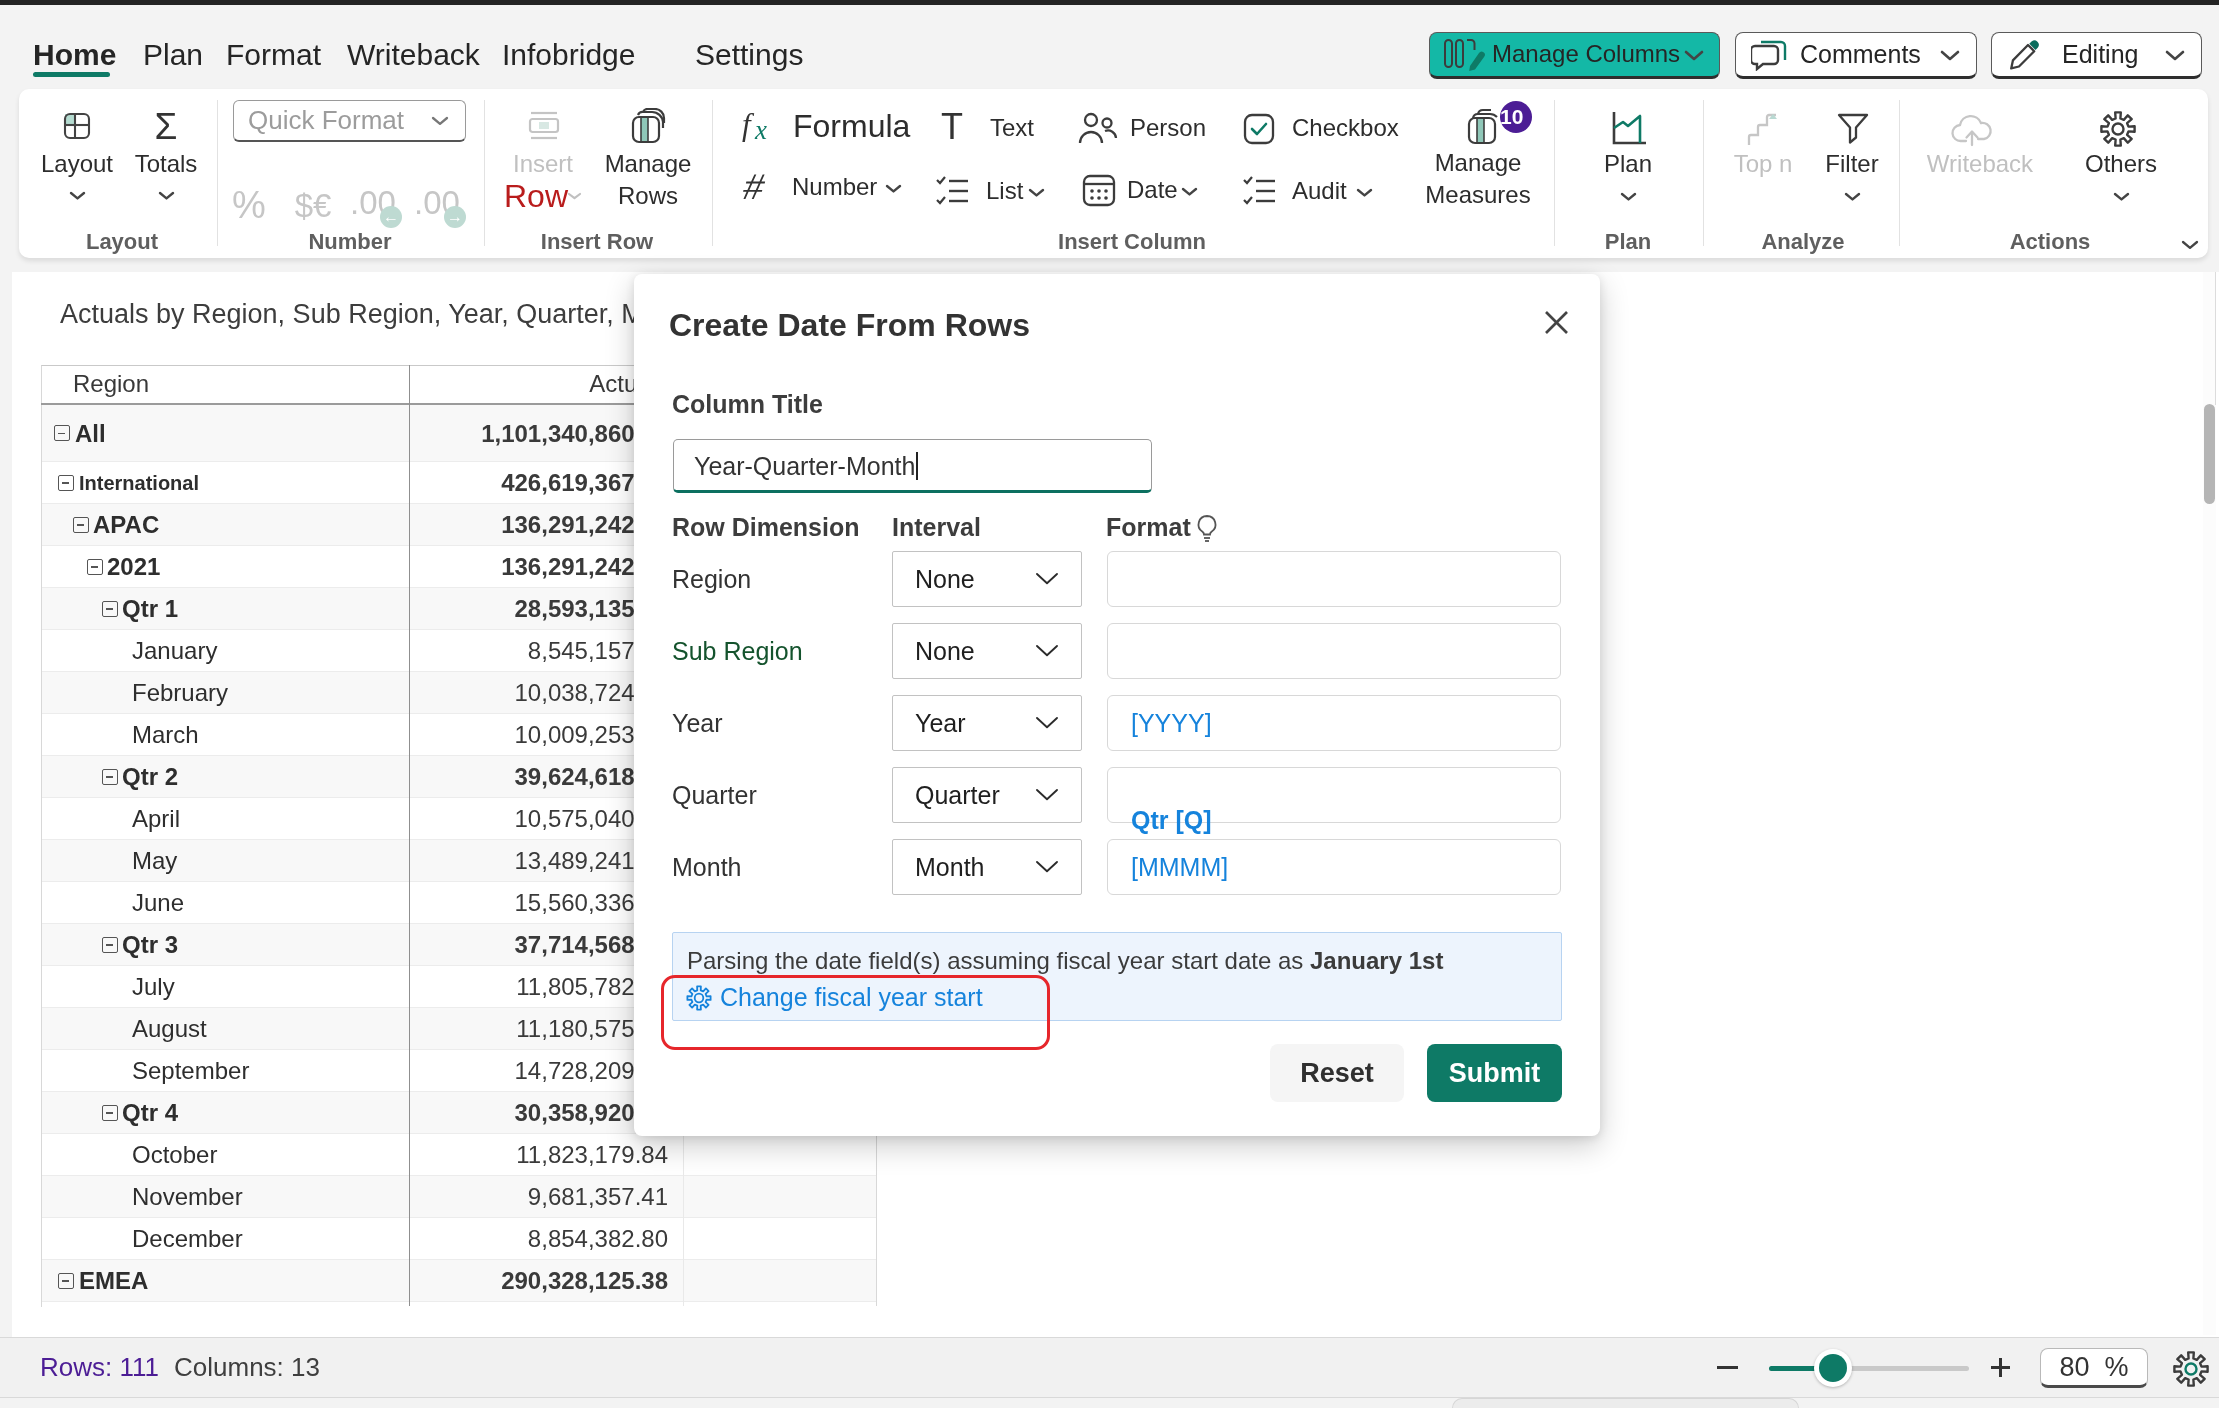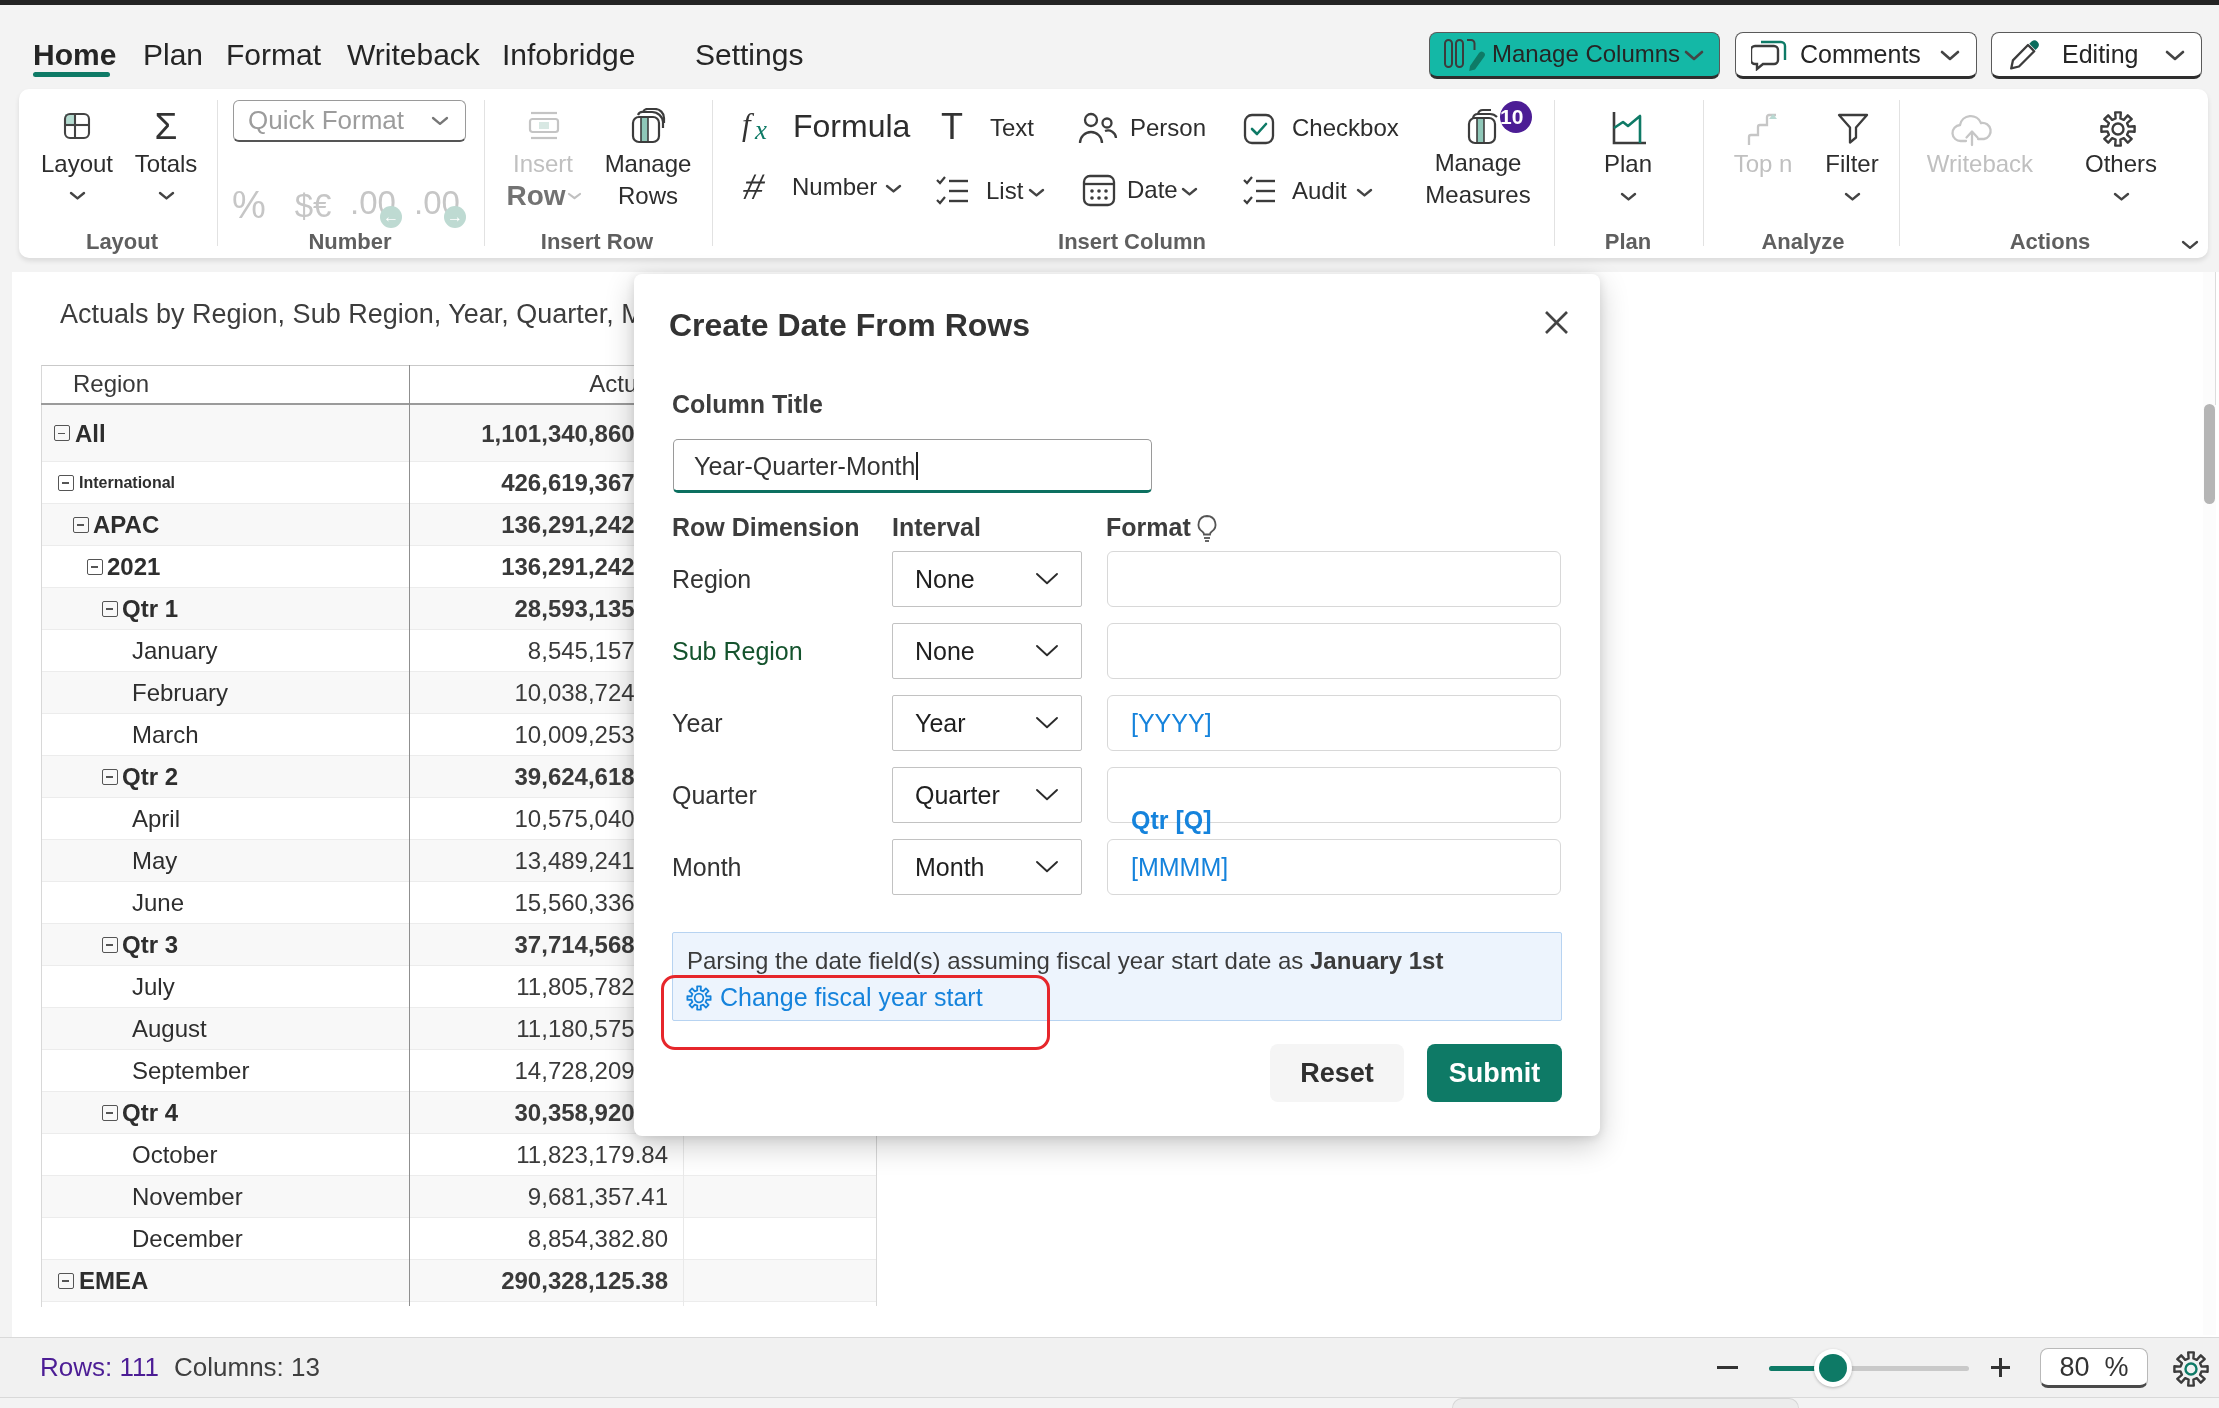--- a/index.html
+++ b/index.html
@@ -89,21 +89,21 @@
 <div class="a" style="left:380px;top:206px;width:22px;height:22px;background:#bedad2;border-radius:50%;color:#fff;font-size:16px;font-weight:700;text-align:center;line-height:22px;">←</div>
 <div class="a" style="left:397.0px;top:180.5px;width:80px;height:43px;line-height:43px;font-size:33px;color:#c6c6c6;font-weight:400;text-align:center;white-space:nowrap;">.00</div>
 <div class="a" style="left:444px;top:206px;width:22px;height:22px;background:#bedad2;border-radius:50%;color:#fff;font-size:16px;font-weight:700;text-align:center;line-height:22px;">→</div>
 <svg class="a" style="left:525px;top:110px" width="38" height="32" viewBox="0 0 38 32">
     <line x1="6" y1="3" x2="32" y2="3" stroke="#c4c4c4" stroke-width="2.2"></line>
     <rect x="5" y="9" width="28" height="13" rx="2.5" fill="none" stroke="#c4c4c4" stroke-width="2.2"></rect>
     <rect x="14" y="12" width="10" height="7" fill="#d8e8e3"></rect>
     <line x1="6" y1="28" x2="32" y2="28" stroke="#c4c4c4" stroke-width="2.2"></line>
   </svg>
 <div class="a" style="left:473.0px;top:147.0px;width:140px;height:34px;line-height:34px;font-size:24px;color:#c0c0c0;font-weight:400;text-align:center;white-space:nowrap;">Insert</div>
-<div class="a" style="left:486.0px;top:179.0px;width:100px;height:34px;line-height:34px;font-size:28px;color:#737373;font-weight:700;text-align:center;white-space:nowrap;">Row</div>
+<div class="a" style="left:486.0px;top:179.0px;width:100px;height:34px;line-height:34px;font-size:32px;color:#b91c1c;font-weight:400;text-align:center;white-space:nowrap;">Row</div>
 <svg class="a" style="left:566.5px;top:191.9px" width="15" height="8" viewBox="0 0 15 8">
     <polyline points="2,2 7.5,6.2 13,2" fill="none" stroke="#c0c0c0" stroke-width="2.2" stroke-linecap="round" stroke-linejoin="round"></polyline>
   </svg>
 <svg class="a" style="left:628px;top:108px" width="40" height="36" viewBox="0 0 40 36">
     <path d="M15 4 a 5 5 0 0 1 5 -3 h7 a 9 9 0 0 1 9 9 v5" fill="none" stroke="#3c3c3c" stroke-width="2.2"></path>
     <path d="M10 7 a 5 5 0 0 1 5 -3 h9 a 11 11 0 0 1 11 10 v6" fill="none" stroke="#3c3c3c" stroke-width="2.2"></path>
     <rect x="5" y="9" width="26" height="25" rx="6" fill="#fff" stroke="#3c3c3c" stroke-width="2.2"></rect>
     <rect x="13" y="10" width="7" height="23" fill="#8fc7b8"></rect>
     <line x1="13" y1="10" x2="13" y2="33" stroke="#3c3c3c" stroke-width="1.6"></line>
     <line x1="20" y1="10" x2="20" y2="33" stroke="#3c3c3c" stroke-width="1.6"></line>
@@ -227,21 +227,21 @@
 <div class="a" style="left:41px;top:403px;width:834.5px;height:2px;background:#9b9b9b;"></div>
 <div class="a" style="left:42px;top:405.0px;width:833.5px;height:56px;background:#f8f8f8;"></div>
 <div class="a" style="left:54px;top:425.0px;width:14px;height:14px;border:1.5px solid #555;border-radius:2px;"></div>
 <div class="a" style="left:57.5px;top:432.5px;width:7px;height:1.5px;background:#555;"></div>
 <div class="a" style="left:75px;top:416.5px;height:34px;line-height:34px;font-size:24px;color:#2e2e2e;font-weight:700;white-space:nowrap;">All</div>
 <div class="a" style="left:348.0px;top:416.5px;width:320px;height:34px;line-height:34px;font-size:24px;color:#3a3a3a;font-weight:700;text-align:right;white-space:nowrap;">1,101,340,860.07</div>
 <div class="a" style="left:42px;top:461.0px;width:833.5px;height:1px;background:#ececec;"></div>
 <div class="a" style="left:42px;top:462.0px;width:833.5px;height:41px;"></div>
 <div class="a" style="left:58px;top:474.5px;width:14px;height:14px;border:1.5px solid #555;border-radius:2px;"></div>
 <div class="a" style="left:61.5px;top:482.0px;width:7px;height:1.5px;background:#555;"></div>
-<div class="a" style="left:79px;top:466.0px;height:34px;line-height:34px;font-size:16px;color:#2e2e2e;font-weight:700;white-space:nowrap;text-align:right;">International</div>
+<div class="a" style="left:79px;top:466.0px;height:34px;line-height:34px;font-size:20px;color:#2e2e2e;font-weight:700;white-space:nowrap;text-align:right;">International</div>
 <div class="a" style="left:348.0px;top:466.0px;width:320px;height:34px;line-height:34px;font-size:24px;color:#3a3a3a;font-weight:700;text-align:right;white-space:nowrap;">426,619,367.69</div>
 <div class="a" style="left:42px;top:503.0px;width:833.5px;height:1px;background:#ececec;"></div>
 <div class="a" style="left:42px;top:504.0px;width:833.5px;height:41px;background:#f8f8f8;"></div>
 <div class="a" style="left:73px;top:516.5px;width:14px;height:14px;border:1.5px solid #555;border-radius:2px;"></div>
 <div class="a" style="left:76.5px;top:524.0px;width:7px;height:1.5px;background:#555;"></div>
 <div class="a" style="left:93px;top:508.0px;height:34px;line-height:34px;font-size:24px;color:#2e2e2e;font-weight:700;white-space:nowrap;">APAC</div>
 <div class="a" style="left:348.0px;top:508.0px;width:320px;height:34px;line-height:34px;font-size:24px;color:#3a3a3a;font-weight:700;text-align:right;white-space:nowrap;">136,291,242.40</div>
 <div class="a" style="left:42px;top:545.0px;width:833.5px;height:1px;background:#ececec;"></div>
 <div class="a" style="left:42px;top:546.0px;width:833.5px;height:41px;"></div>
 <div class="a" style="left:87px;top:558.5px;width:14px;height:14px;border:1.5px solid #555;border-radius:2px;"></div>

